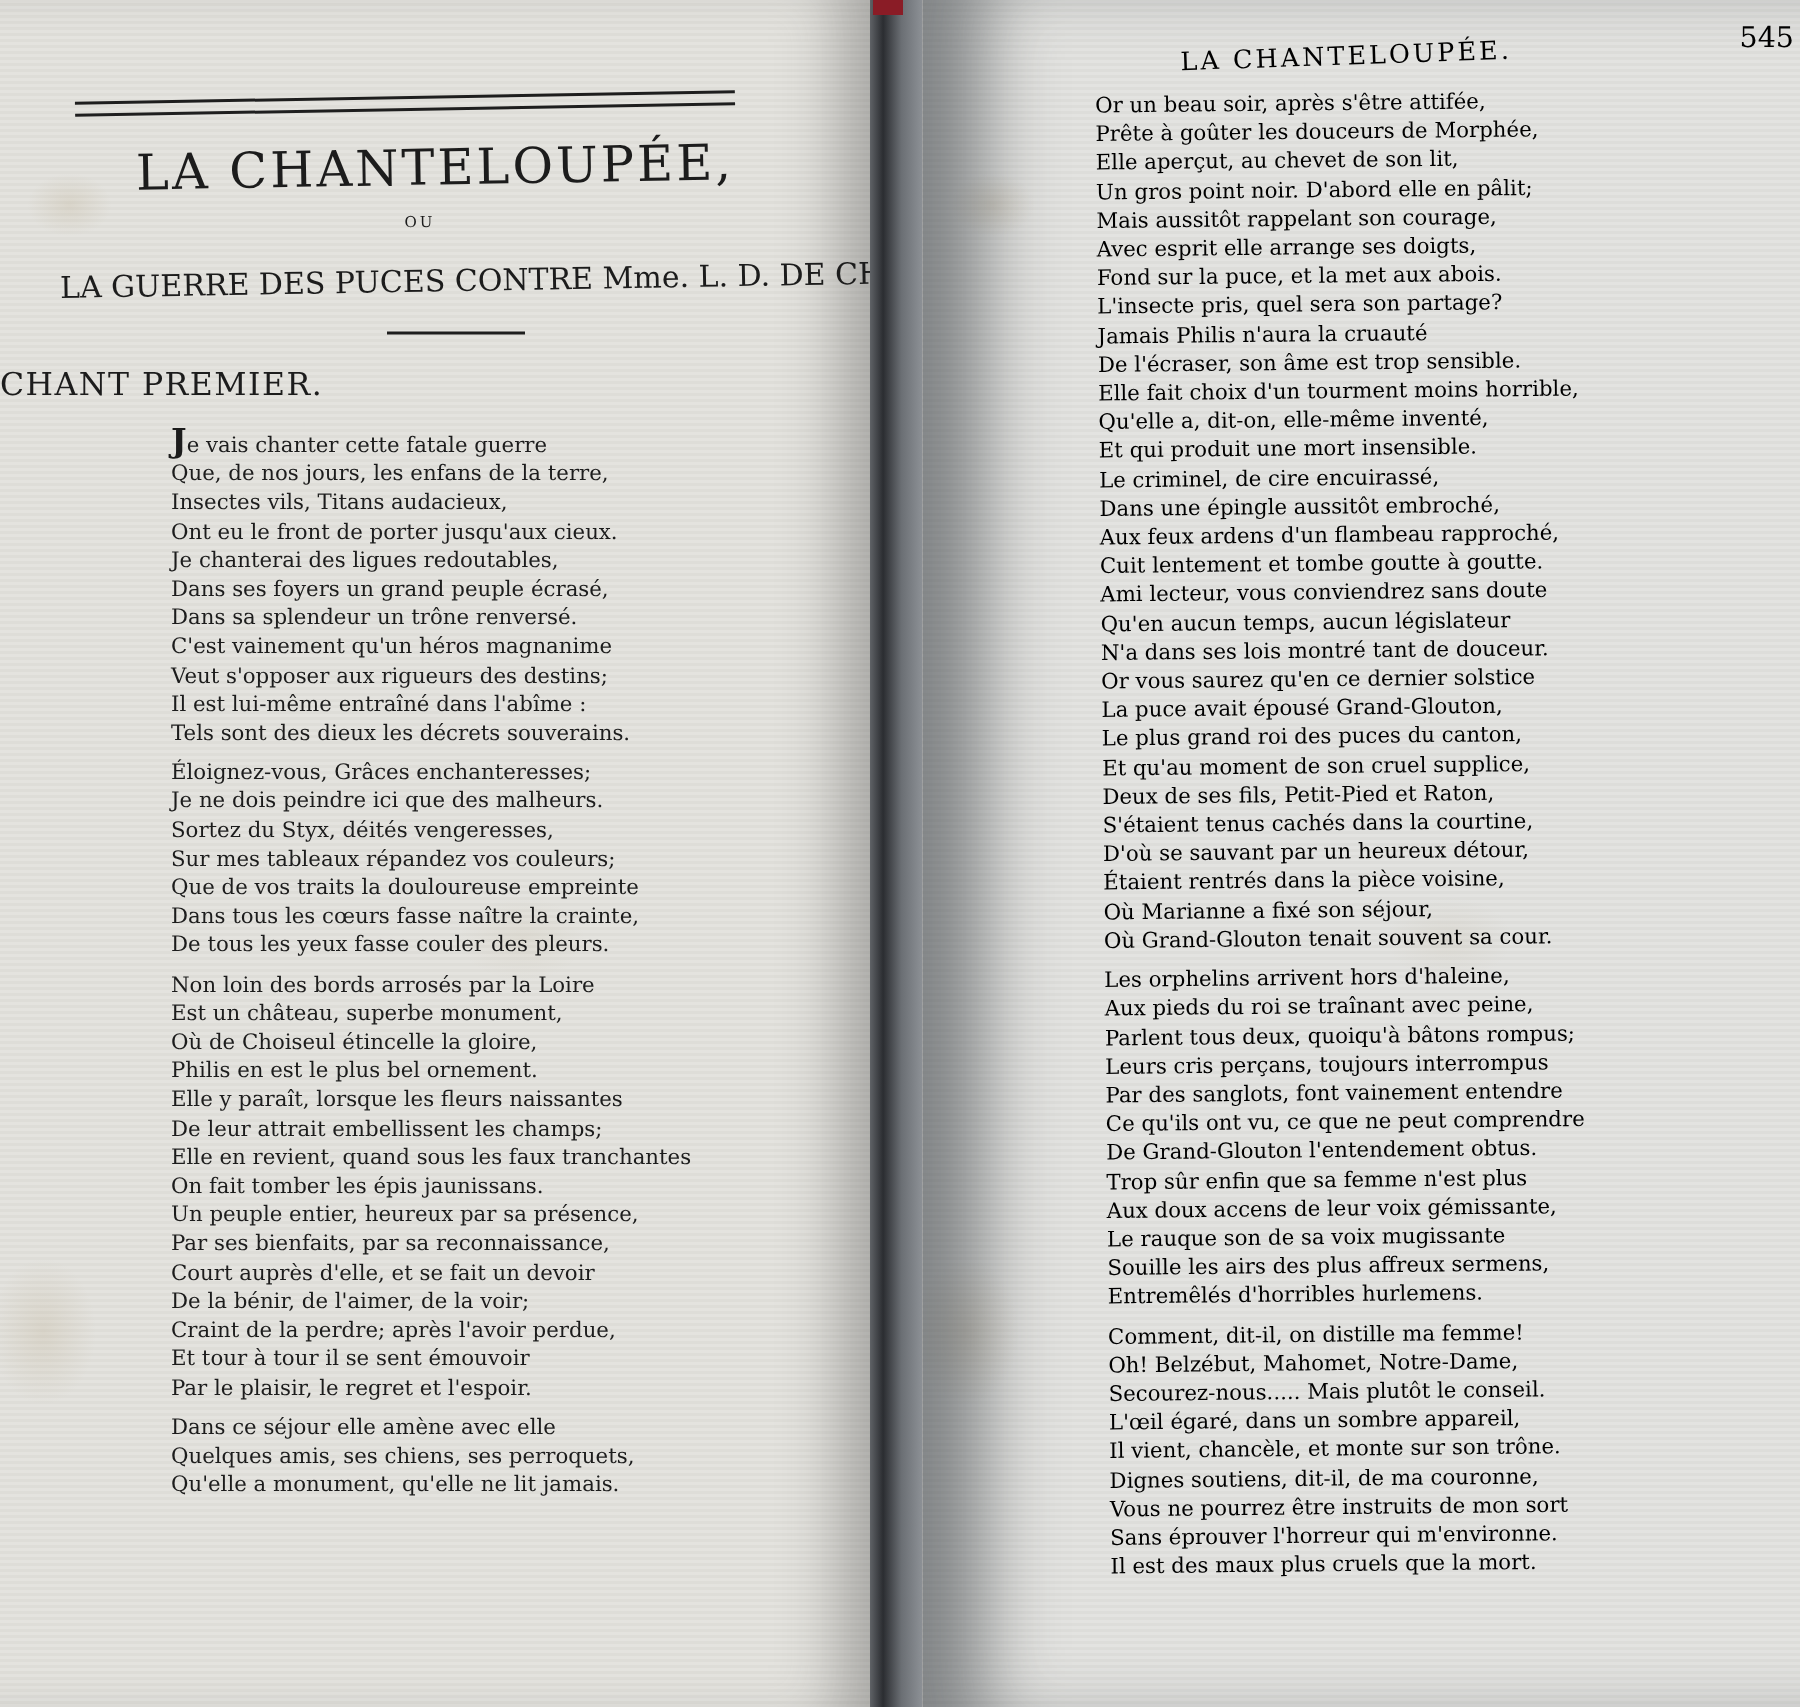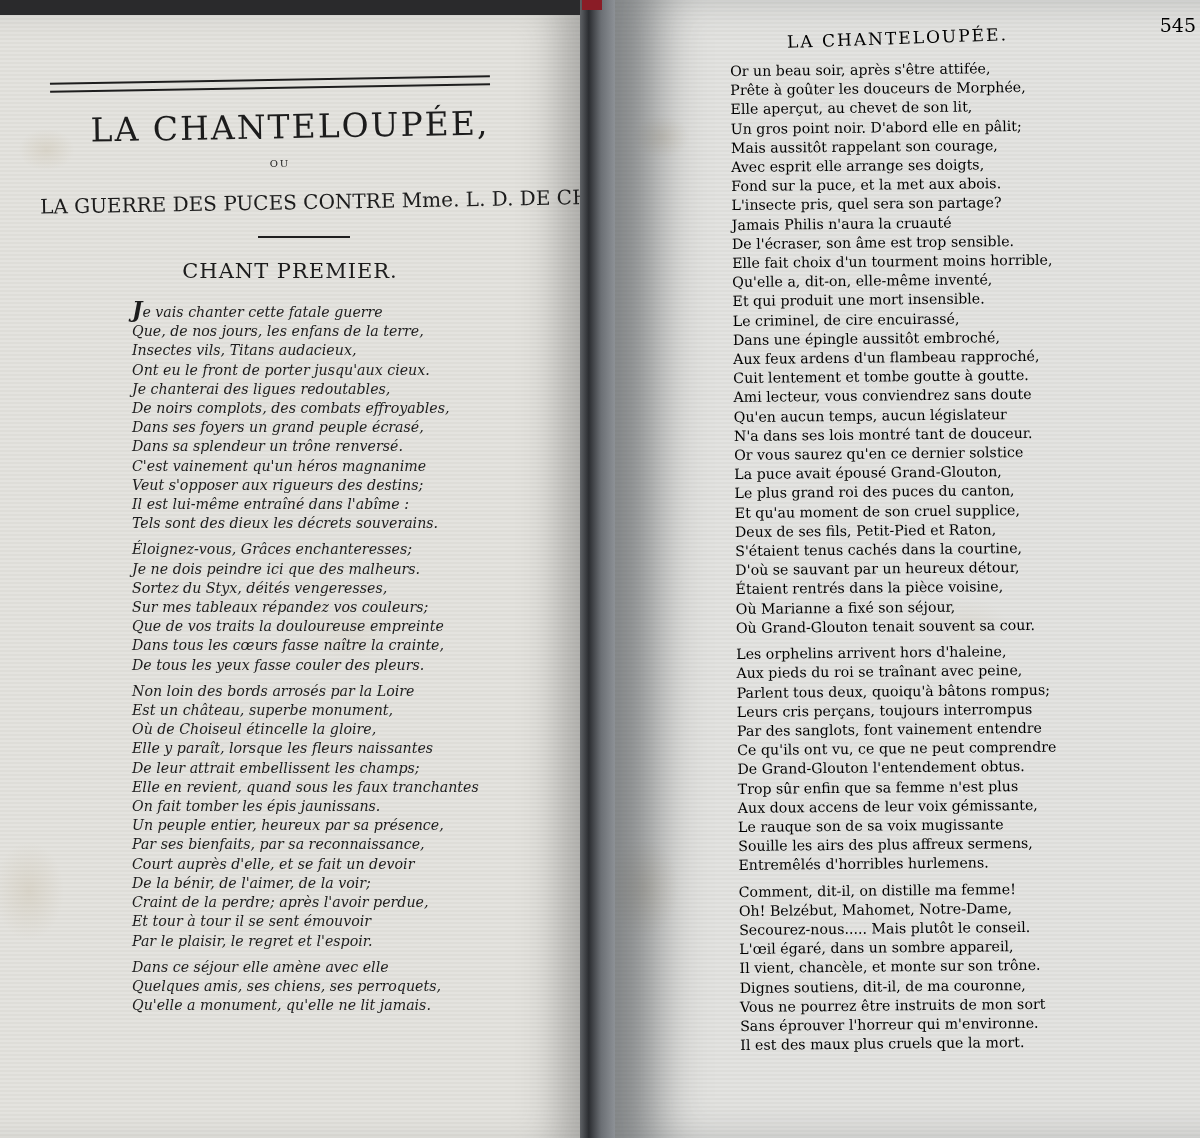--- a/index.html
+++ b/index.html
@@ -16,21 +16,20 @@
     background-image:
       radial-gradient(ellipse 40px 30px at 8% 12%, rgba(170,150,110,0.18), transparent 70%),
       radial-gradient(ellipse 50px 70px at 5% 78%, rgba(170,150,110,0.18), transparent 70%),
       radial-gradient(ellipse 60px 40px at 60% 55%, rgba(170,150,110,0.10), transparent 70%),
       repeating-linear-gradient(0deg, rgba(255,255,255,0.05) 0 2px, rgba(0,0,0,0.025) 2px 4px);
     color: #1c1c1c;
   }
   .page-left {
     left: 0; width: 580px;
     box-shadow: inset -40px 0 40px -20px rgba(60,60,60,0.35);
-    margin-top: 15px;
   }
   .page-right {
     left: 615px; right: 0;
     background-color: #e2e2df;
     box-shadow: inset 60px 0 50px -20px rgba(50,55,60,0.55);
   }
   .gutter {
     position: absolute; left: 580px; width: 35px; top: 0; bottom: 0;
     background: linear-gradient(90deg, #5f6266 0%, #2b2d31 25%, #6b6f74 60%, #8d9196 100%);
   }
@@ -58,29 +57,29 @@
     position: absolute; left: 40px; width: 530px; top: 175px;
     text-align: center; font-size: 20px; white-space: nowrap;
     transform: rotate(-1deg);
   }
   .rule-short {
     position: absolute; left: 258px; top: 221px; width: 92px; height: 0;
     border-top: 2px solid #1e1e1e;
   }
   .chant-title {
     position: absolute; left: 0; width: 580px; top: 244px;
-    text-align: center; font-size: 21px; letter-spacing: 1px;
+    font-size: 21px; letter-spacing: 1px;
   }
   .verse {
     position: absolute;
     font-size: 14.2px; line-height: 19.2px; white-space: nowrap;
   }
   .verse .stanza { margin-bottom: 7px; }
   .verse .line { display: block; }
-  .left-verses { left: 132px; top: 288px; font-style: italic; }
+  .left-verses { left: 114px; top: 288px; }
   .dropcap-line .dc { font-size: 22px; font-weight: bold; line-height: 10px; }
 
   
   .running-head {
     position: absolute; left: 787px; top: 28px;
     font-size: 17px; letter-spacing: 2px; transform: rotate(-2deg);
   }
   .page-number {
     position: absolute; right: 4px; top: 14px; font-size: 19px;
   }
@@ -99,41 +98,41 @@
     <div class="rule-short"></div>
     <div class="chant-title">CHANT PREMIER.</div>
 
     <div class="verse left-verses">
       <div class="stanza">
         <span class="line dropcap-line"><span class="dc">J</span><span>e vais chanter cette fatale guerre</span></span>
         <span class="line">Que, de nos jours, les enfans de la terre,</span>
         <span class="line">Insectes vils, Titans audacieux,</span>
         <span class="line">Ont eu le front de porter jusqu'aux cieux.</span>
         <span class="line">Je chanterai des ligues redoutables,</span>
-        <span class="line">De noirs complots, des combats effroyables,</span>
         <span class="line">Dans ses foyers un grand peuple écrasé,</span>
         <span class="line">Dans sa splendeur un trône renversé.</span>
         <span class="line">C'est vainement qu'un héros magnanime</span>
         <span class="line">Veut s'opposer aux rigueurs des destins;</span>
         <span class="line">Il est lui-même entraîné dans l'abîme :</span>
         <span class="line">Tels sont des dieux les décrets souverains.</span>
       </div>
       <div class="stanza">
         <span class="line">Éloignez-vous, Grâces enchanteresses;</span>
         <span class="line">Je ne dois peindre ici que des malheurs.</span>
         <span class="line">Sortez du Styx, déités vengeresses,</span>
         <span class="line">Sur mes tableaux répandez vos couleurs;</span>
         <span class="line">Que de vos traits la douloureuse empreinte</span>
         <span class="line">Dans tous les cœurs fasse naître la crainte,</span>
         <span class="line">De tous les yeux fasse couler des pleurs.</span>
       </div>
       <div class="stanza">
         <span class="line">Non loin des bords arrosés par la Loire</span>
         <span class="line">Est un château, superbe monument,</span>
         <span class="line">Où de Choiseul étincelle la gloire,</span>
+        <span class="line">Philis en est le plus bel ornement.</span>
         <span class="line">Elle y paraît, lorsque les fleurs naissantes</span>
         <span class="line">De leur attrait embellissent les champs;</span>
         <span class="line">Elle en revient, quand sous les faux tranchantes</span>
         <span class="line">On fait tomber les épis jaunissans.</span>
         <span class="line">Un peuple entier, heureux par sa présence,</span>
         <span class="line">Par ses bienfaits, par sa reconnaissance,</span>
         <span class="line">Court auprès d'elle, et se fait un devoir</span>
         <span class="line">De la bénir, de l'aimer, de la voir;</span>
         <span class="line">Craint de la perdre; après l'avoir perdue,</span>
         <span class="line">Et tour à tour il se sent émouvoir</span>

